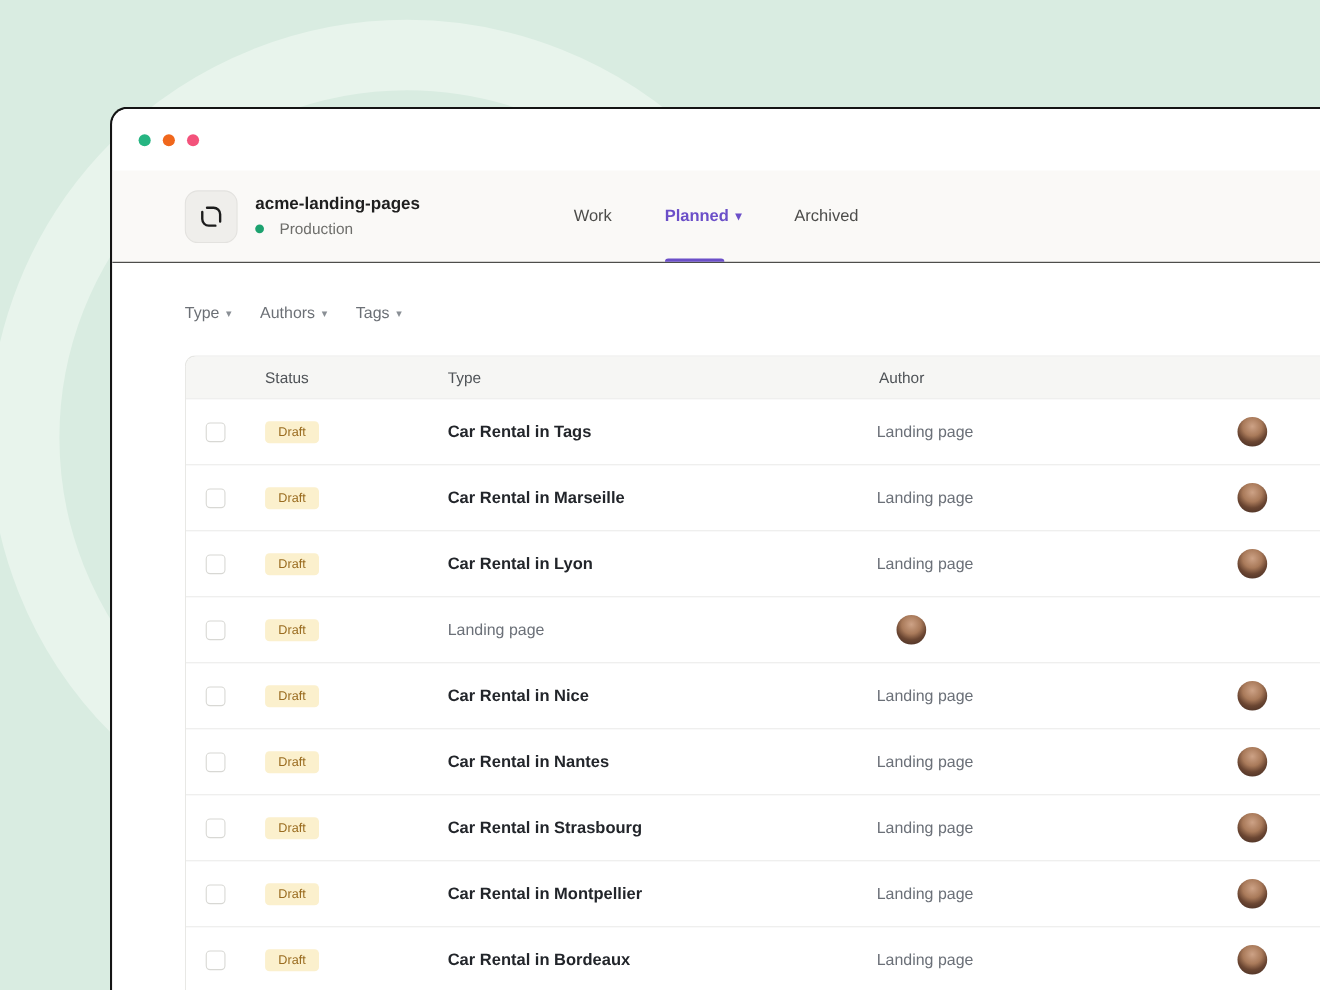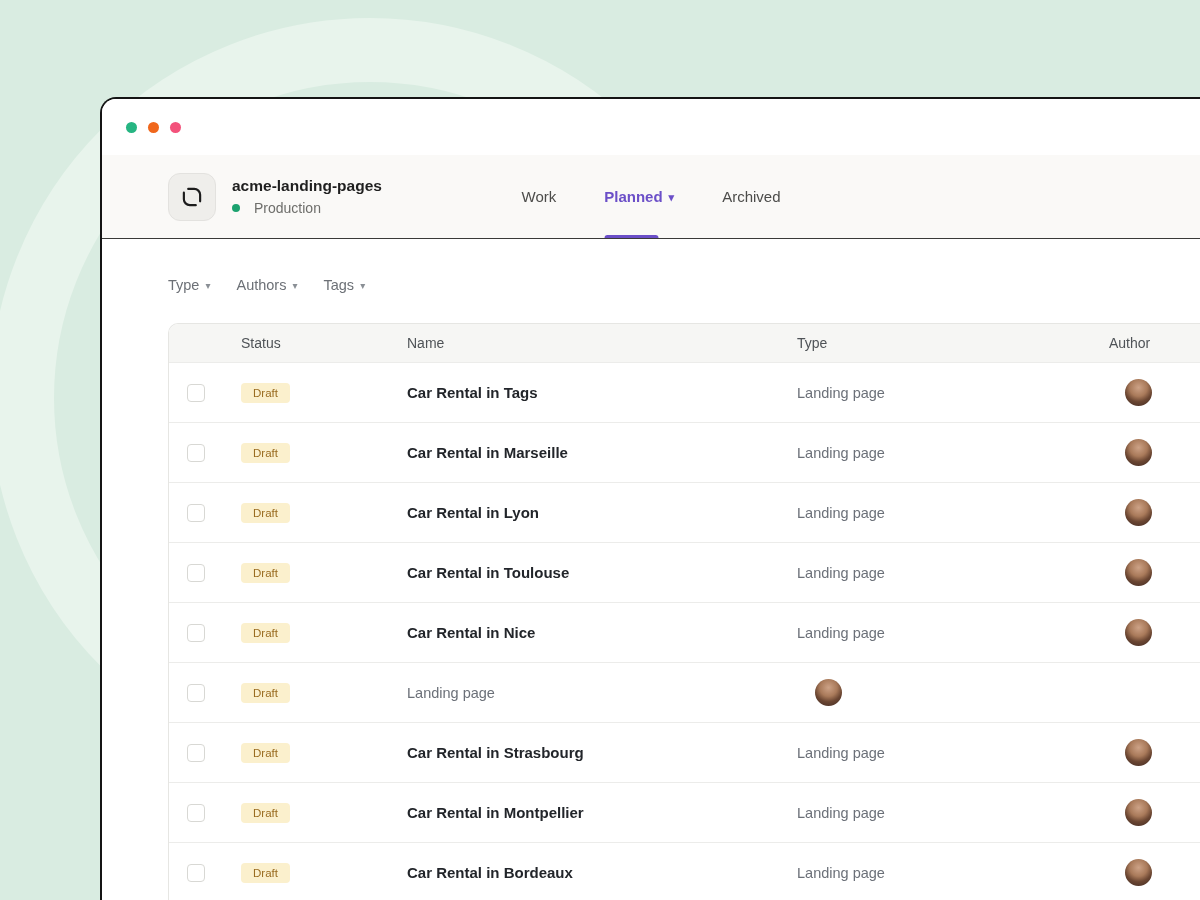--- a/index.html
+++ b/index.html
@@ -163,21 +163,20 @@
       <div class="filter">
         <span>Tags</span>
         <span class="caret">▾</span>
       </div>
     </div>
 
     <div class="table">
       <div class="trow thead">
         <div class="cell cell-check"></div>
         <div class="cell cell-pad">Status</div>
-        <div class="cell">Name</div>
         <div class="cell">Type</div>
         <div class="cell cell-pad">Author</div>
       </div>
       <div id="table-body">
   <div class="trow row">
     <div class="cell cell-check">
       <div class="checkbox"></div>
     </div>
     <div class="cell cell-pad">
       <span class="badge">Draft</span>
@@ -217,21 +216,20 @@
     </div>
   </div>
 
   <div class="trow row">
     <div class="cell cell-check">
       <div class="checkbox"></div>
     </div>
     <div class="cell cell-pad">
       <span class="badge">Draft</span>
     </div>
-    <div class="cell name">Car Rental in Toulouse</div>
     <div class="cell type">Landing page</div>
     <div class="cell">
       <div class="avatar"></div>
     </div>
   </div>
 
   <div class="trow row">
     <div class="cell cell-check">
       <div class="checkbox"></div>
     </div>
@@ -245,20 +243,21 @@
     </div>
   </div>
 
   <div class="trow row">
     <div class="cell cell-check">
       <div class="checkbox"></div>
     </div>
     <div class="cell cell-pad">
       <span class="badge">Draft</span>
     </div>
+    <div class="cell name">Car Rental in Nantes</div>
     <div class="cell type">Landing page</div>
     <div class="cell">
       <div class="avatar"></div>
     </div>
   </div>
 
   <div class="trow row">
     <div class="cell cell-check">
       <div class="checkbox"></div>
     </div>

